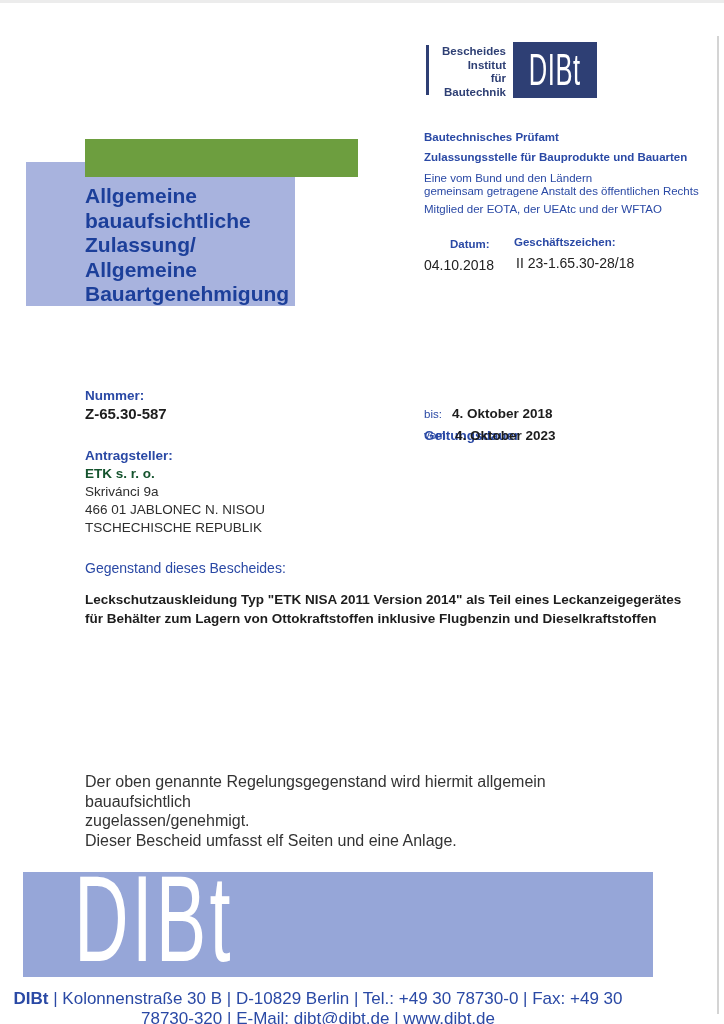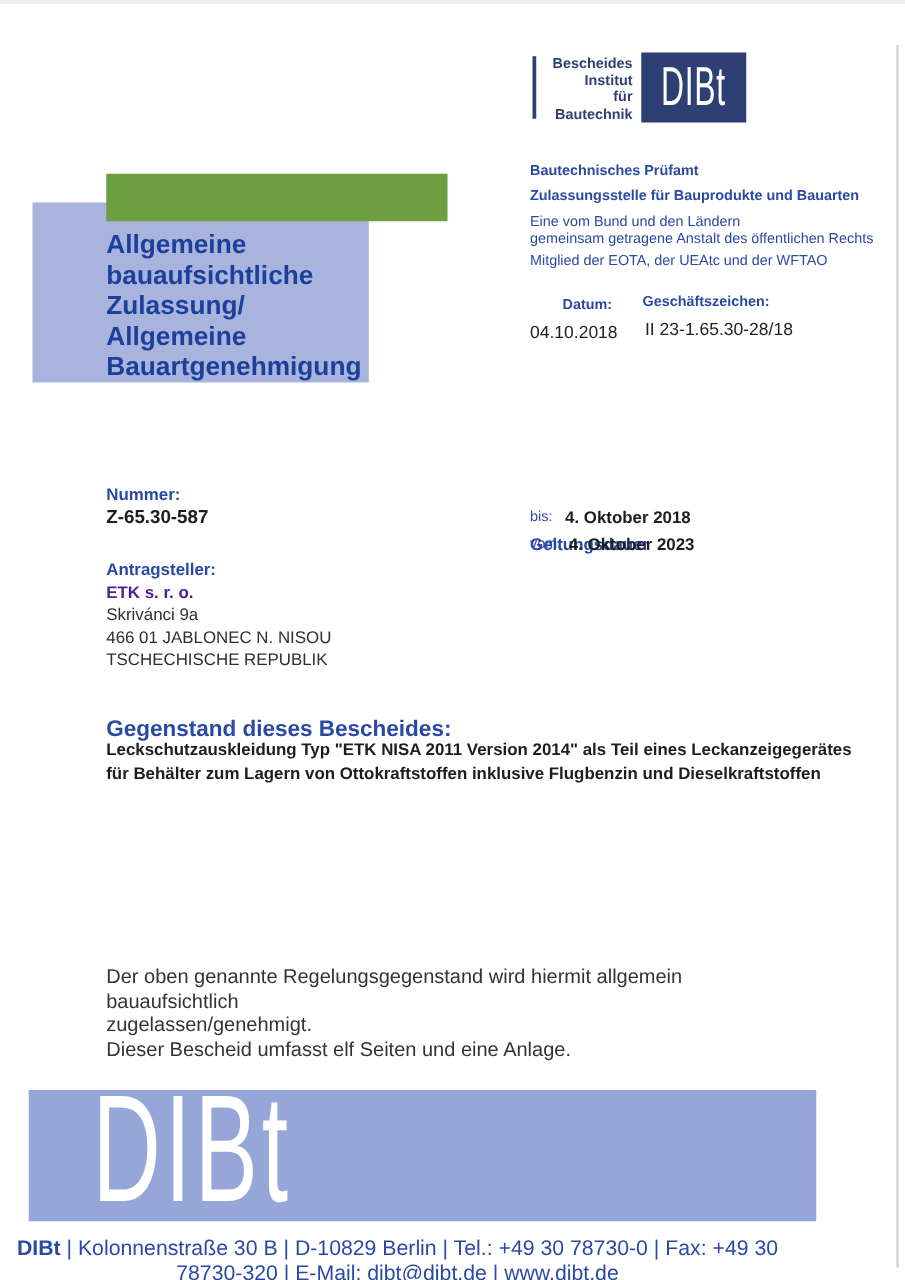--- a/index.html
+++ b/index.html
@@ -46,27 +46,27 @@
   .number-label { left:85px; top:388px; color:var(--c-navy,#2a49a5); font-size:13.5px; font-weight:bold; }
   .number-value { left:85px; top:405px; color:#1d1d1d; font-size:15px; font-weight:bold; }
   .validity-heading { left:424px; top:388px; color:var(--c-navy,#2a49a5); font-size:13.5px; font-weight:bold;margin-top:40px; }
   .from-label { left:424px; top:409px; color:var(--c-navy,#2a49a5); font-size:11.5px;margin-top:20px; }
   .from-value { left:452px; top:406px; color:#1d1d1d; font-size:13.5px; font-weight:bold; }
   .to-label   { left:424px; top:408px; color:var(--c-navy,#2a49a5); font-size:11.5px; }
   .to-value   { left:455px; top:428px; color:#1d1d1d; font-size:13.5px; font-weight:bold; }
 
   
   .applicant-label { left:85px; top:448px; color:var(--c-navy,#2a49a5); font-size:13.5px; font-weight:bold; }
-  .applicant-name  { left:85px; top:466px; color:#4c1d95; font-size:13.5px; font-weight:bold; }
+  .applicant-name  { left:85px; top:466px; color:#14532d; font-size:13.5px; font-weight:bold; }
   .applicant-street  { left:85px; top:484px; color:#2e2e2e; font-size:13.5px; }
   .applicant-city    { left:85px; top:502px; color:#2e2e2e; font-size:13.5px; }
   .applicant-country { left:85px; top:520px; color:#2e2e2e; font-size:13.5px; }
 
   
-  .subject-heading { left:85px; top:573px; color:var(--c-navy,#2a49a5); font-size:18px; font-weight:bold; }
+  .subject-heading { left:85px; top:560px; color:var(--c-navy,#2a49a5); font-size:14px; font-weight:normal; }
   .subject-text { left:85px; top:591px; width:610px; color:#1d1d1d; font-size:13.5px;
     font-weight:bold; line-height:18.5px; }
 
   
   .decision { left:85px; top:772px; width:520px; color:#333333; font-size:16px; line-height:19.5px; }
 
   
   .band { left:23px; top:872px; width:630px; height:105px; background:var(--c-band_blue,#96a6d8); }
   .watermark { left:74px; top:863px; color:#ffffff; font-size:122px; line-height:112px;
     font-weight:400; transform:scaleX(0.62); transform-origin:left top; letter-spacing:5px; }

